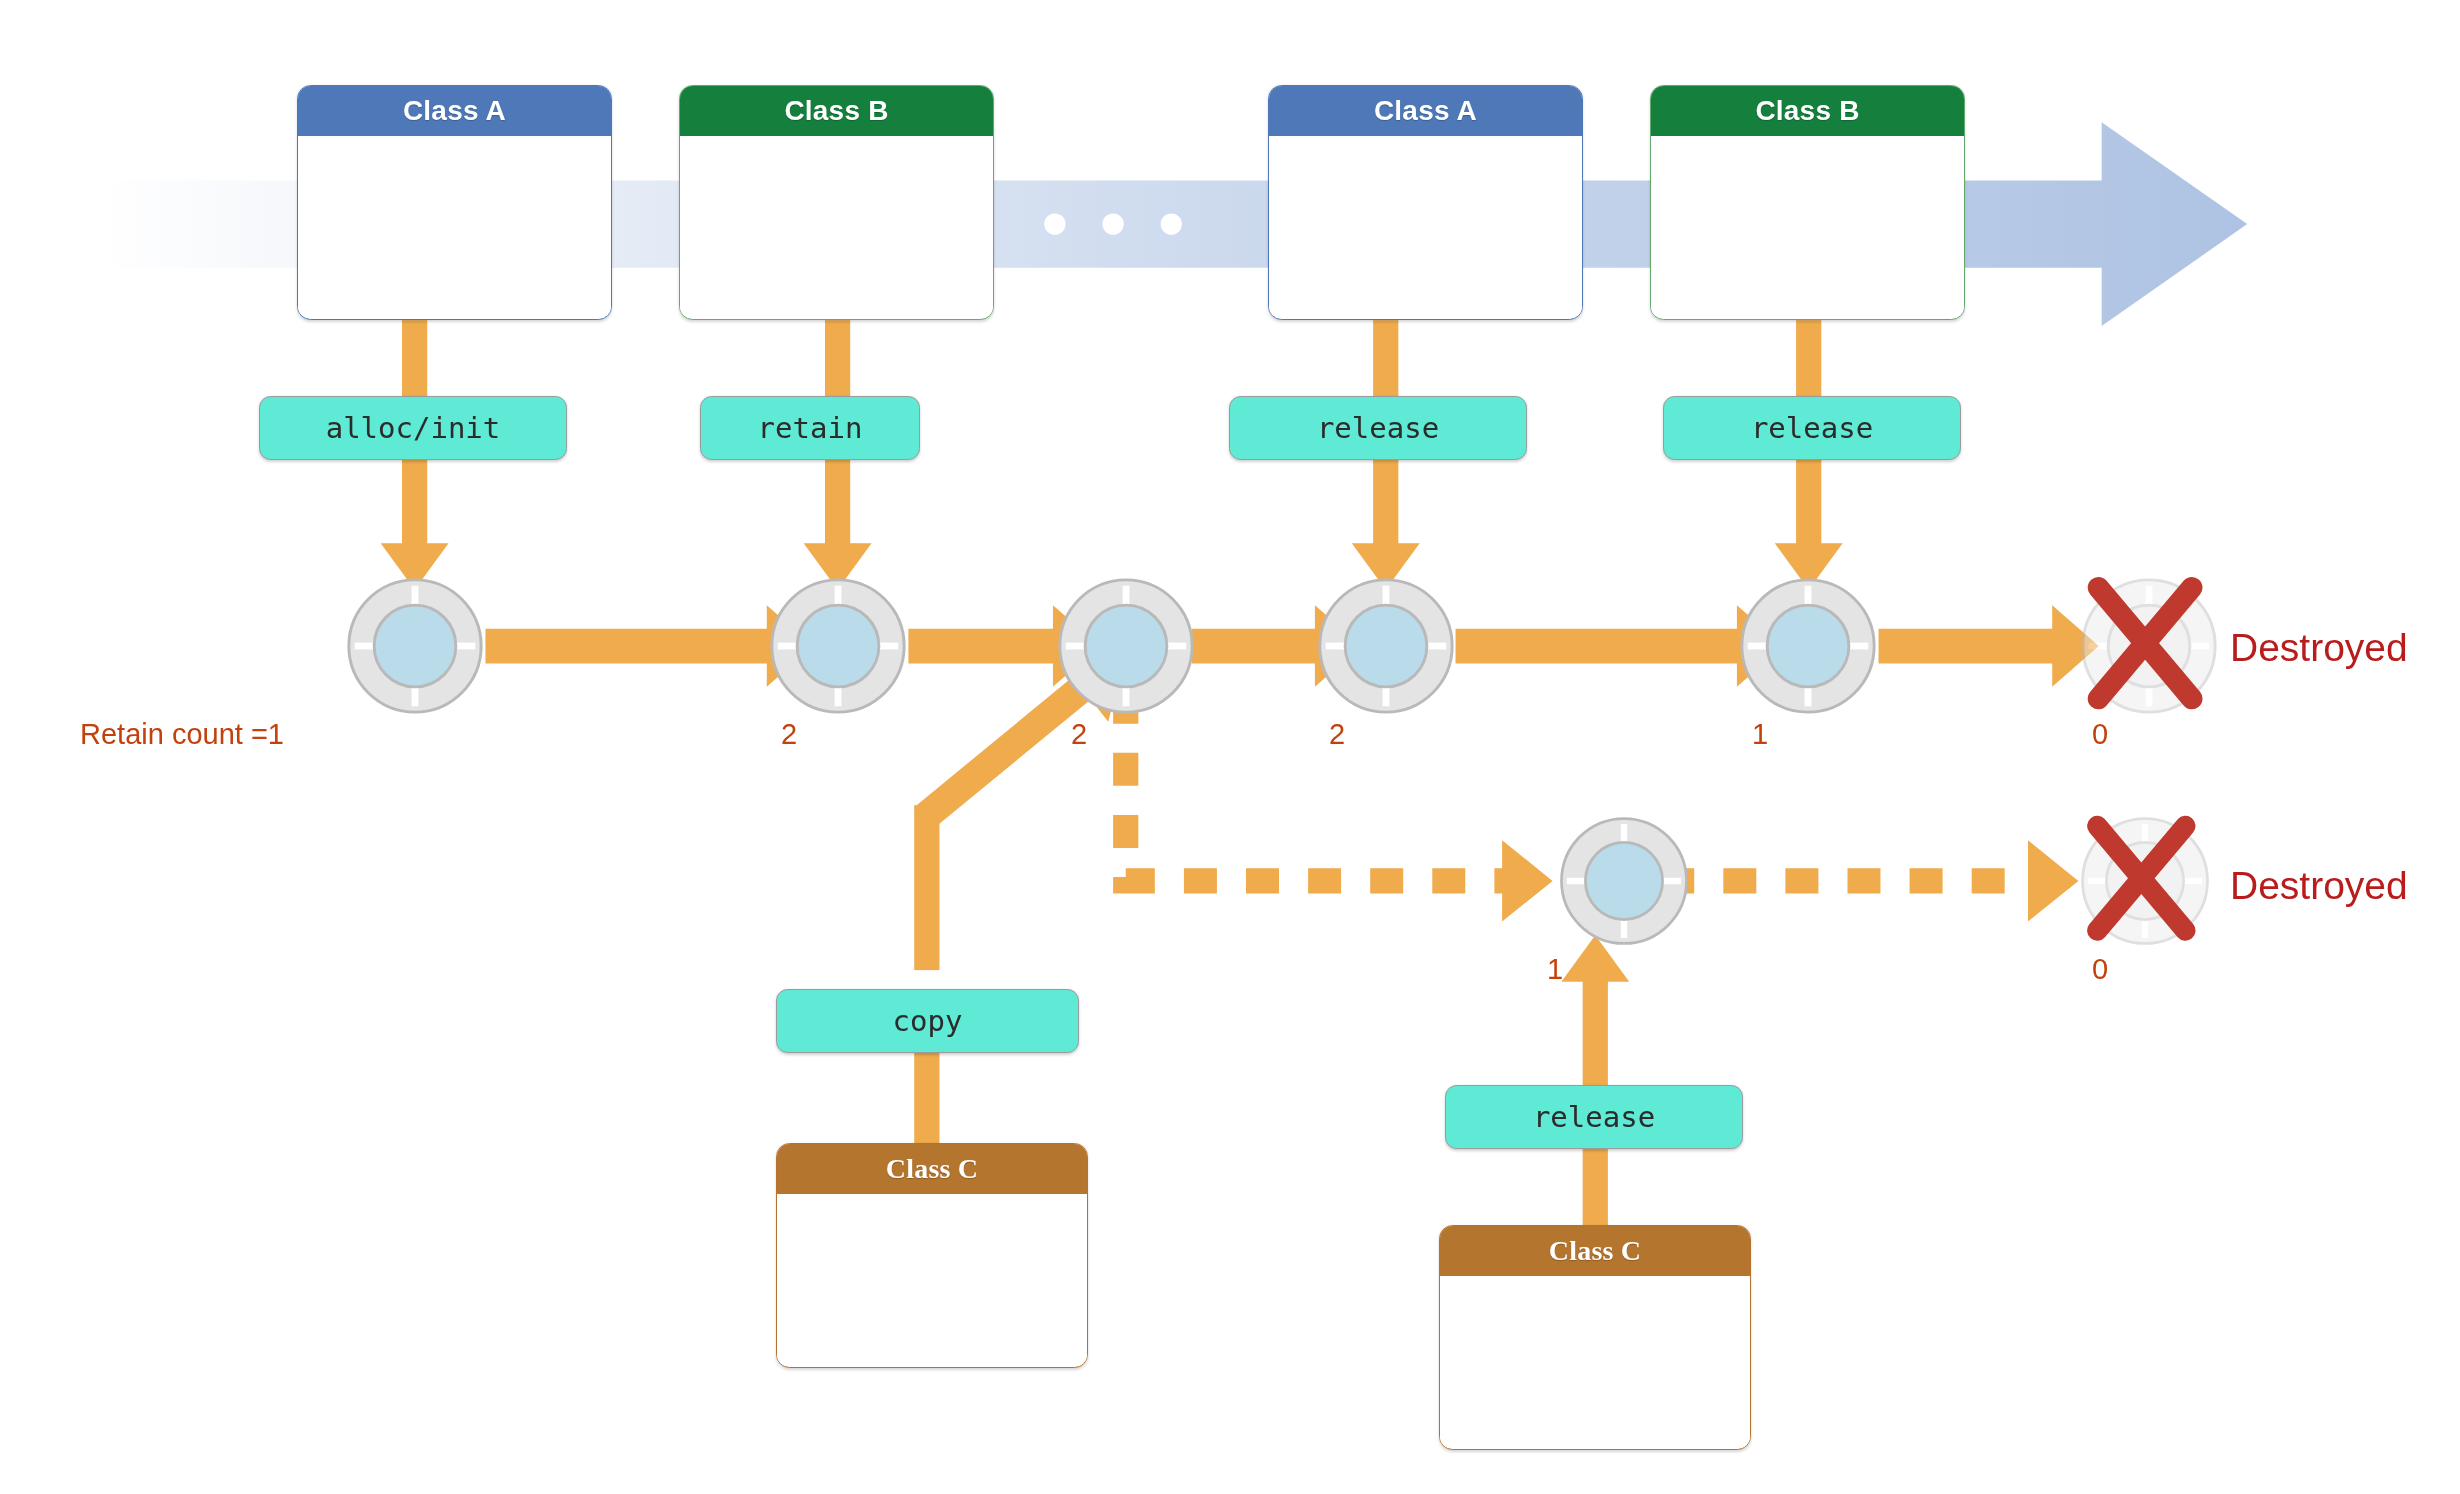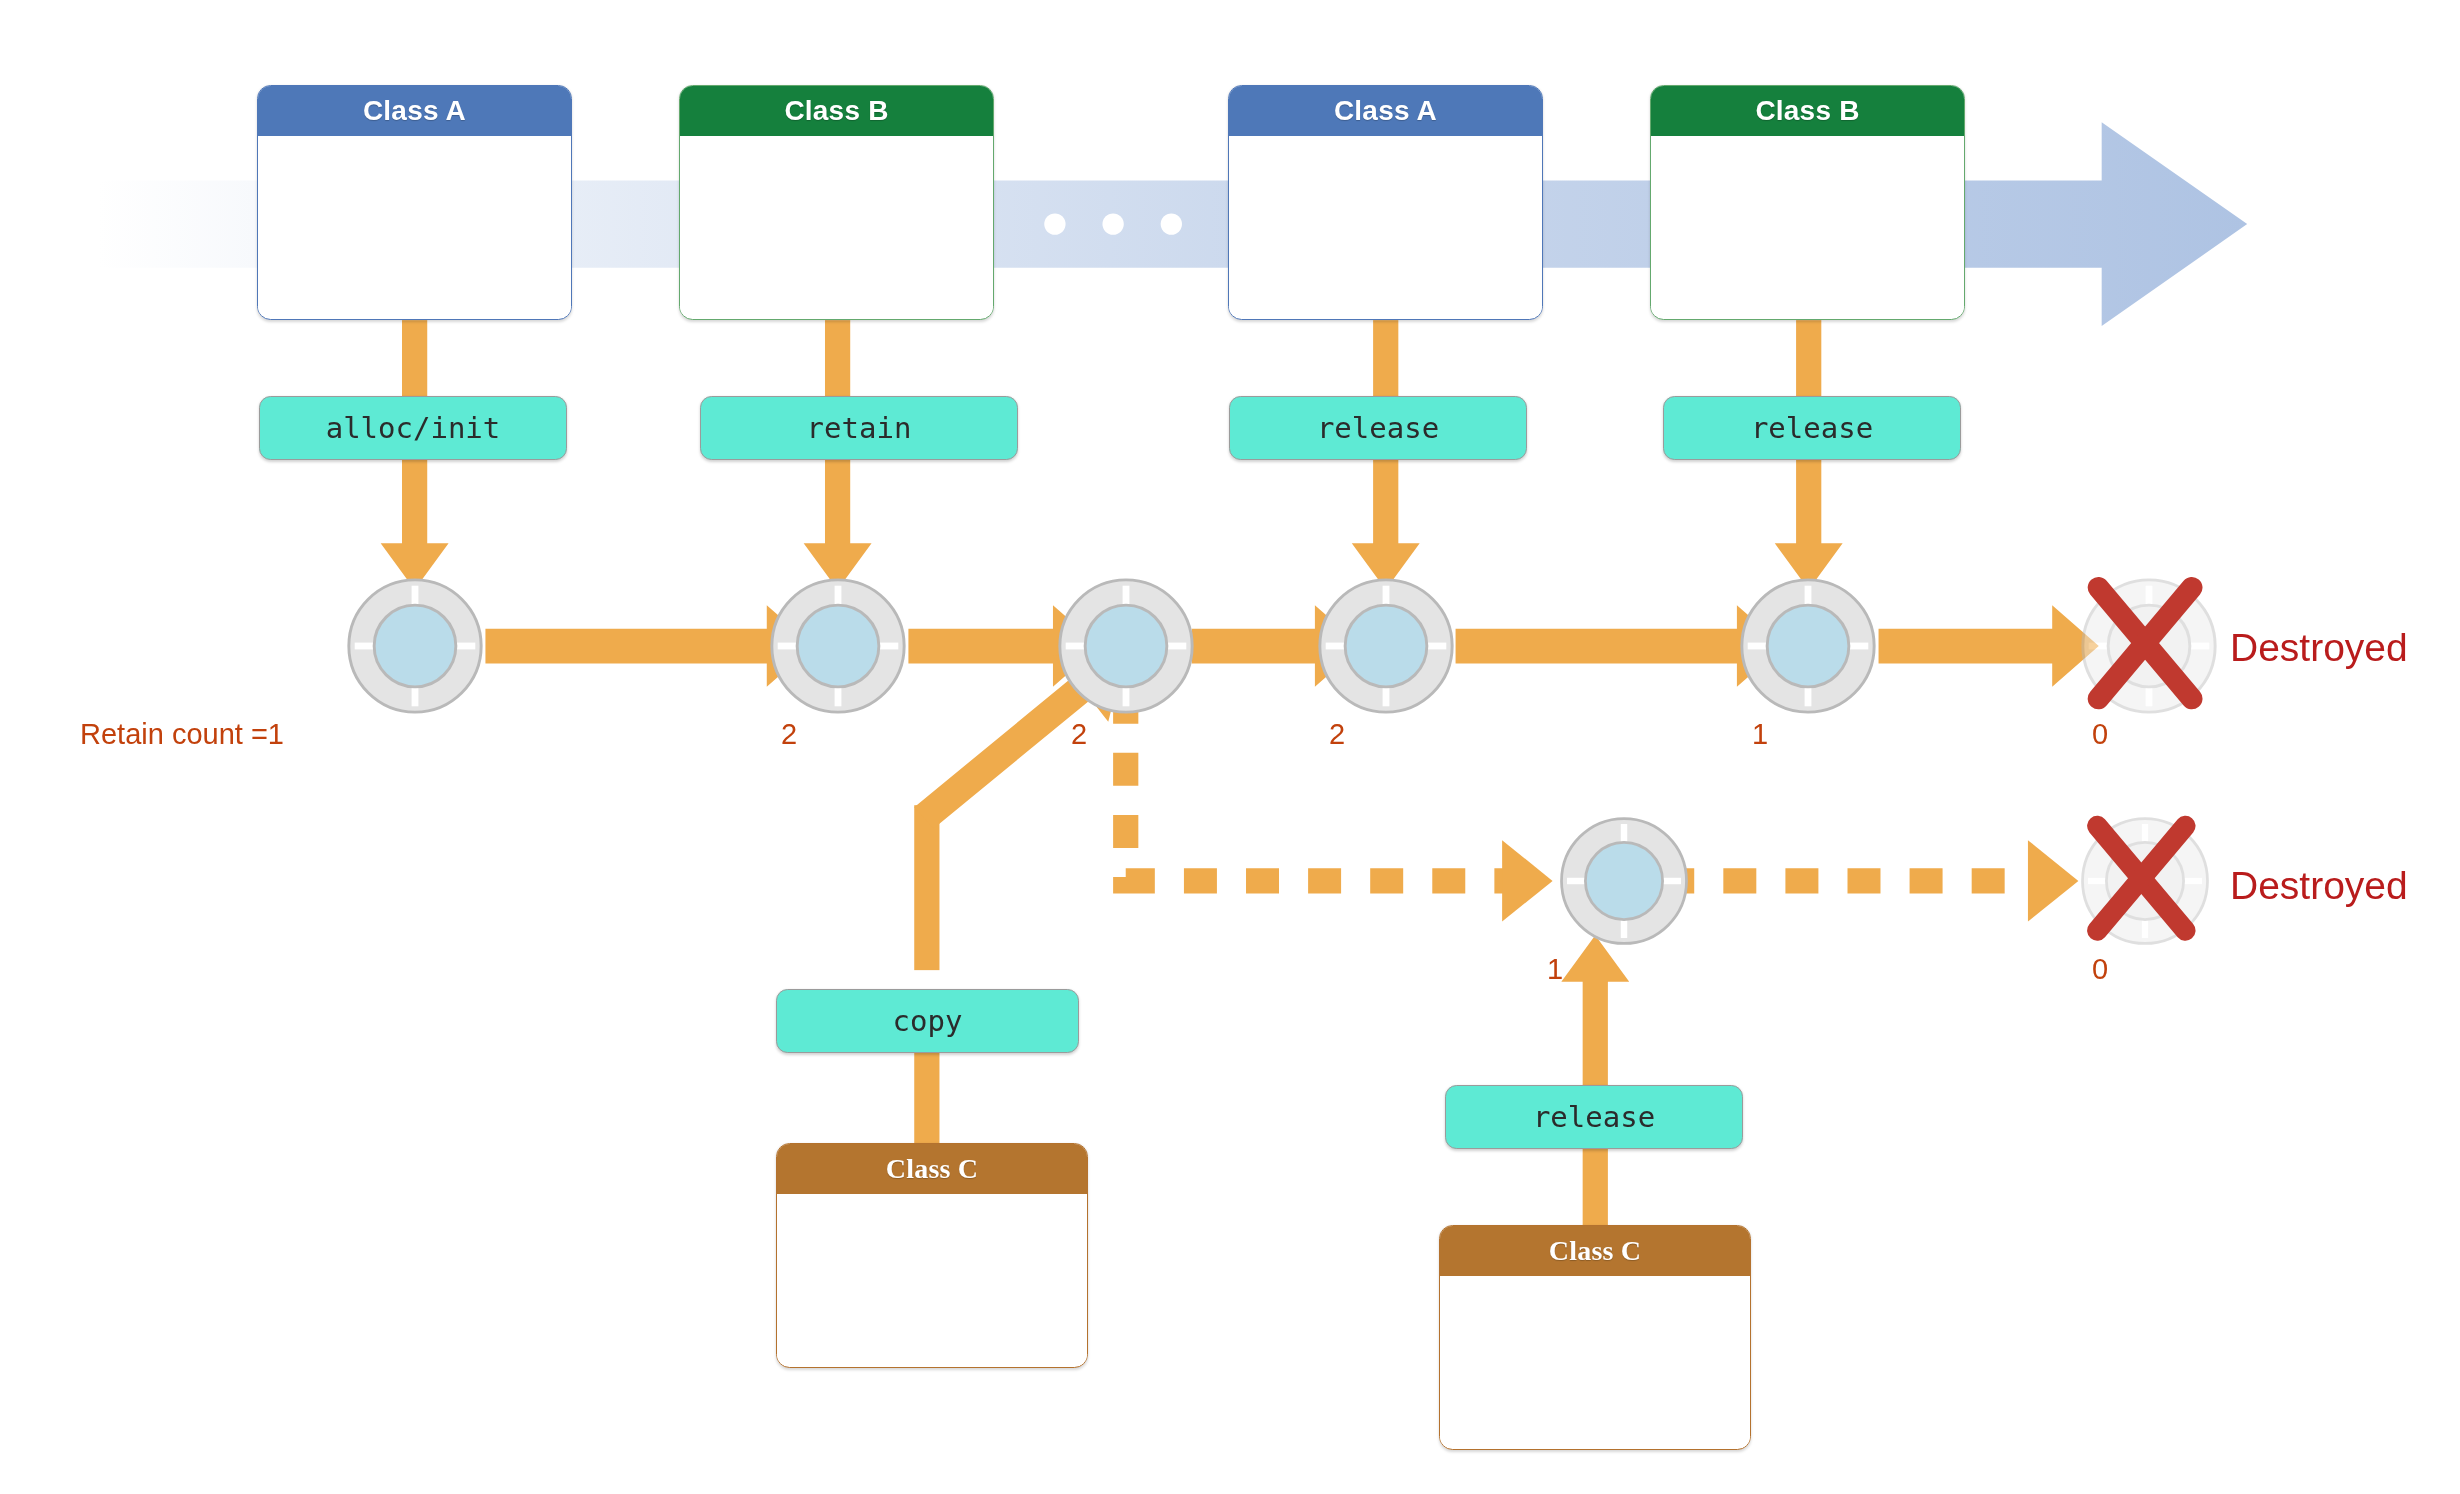--- a/index.html
+++ b/index.html
@@ -42,21 +42,21 @@
     text-align: center;
     font-weight: bold;
     font-size: 28px;
     color: #ffffff;
     letter-spacing: 0.2px;
     text-shadow: 0 1px 1px rgba(0,0,0,0.22);
   }
   .class-box .body {
     background: #ffffff;
   }
-  .box-a { border: 1.9px solid #4f77b8; }
+  .box-a { border: 1.9px solid #4f77b8; margin-left: 40px; }
   .box-a .hdr { background: #4e78b8; }
   .box-b { border: 1.9px solid #64a96e; }
   .box-b .hdr { background: #15803d; }
   .box-c { border: 1.9px solid #b4722e; }
   .box-c .hdr { background: #b4752f; font-family: Liberation Serif, serif; }
 
   
   .pill {
     position: absolute;
     box-sizing: border-box;
@@ -205,21 +205,21 @@
   </div>
 
   <div class="class-box box-b" style="left:1650px; top:85px; width:315px; height:235px;">
     <div class="hdr">Class B</div>
     <div class="body" style="height:180px;"></div>
   </div>
 
   <div class="pill" style="left:259px; top:396px; width:308px; height:64px;">
     <span>alloc/init</span>
   </div>
-  <div class="pill" style="left:700px; top:396px; width:318px; height:64px;">
+  <div class="pill" style="left:700px; top:396px; width:220px; height:64px;">
     <span>retain</span>
   </div>
   <div class="pill" style="left:1229px; top:396px; width:298px; height:64px;">
     <span>release</span>
   </div>
   <div class="pill" style="left:1663px; top:396px; width:298px; height:64px;">
     <span>release</span>
   </div>
 
   <svg class="obj-icon" style="left:343px; top:574px;" width="144" height="144" viewBox="0 0 148 148">

